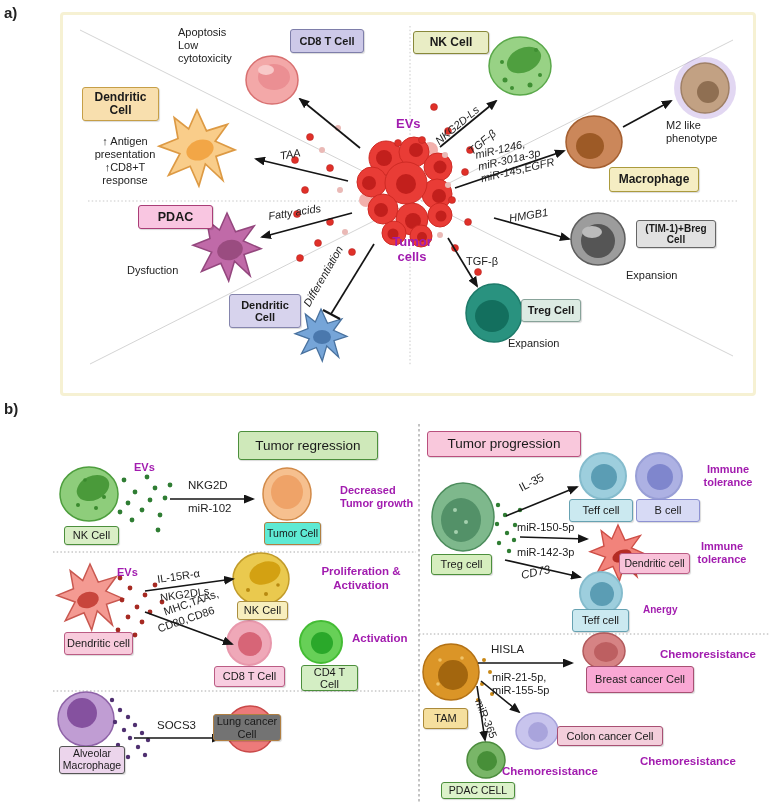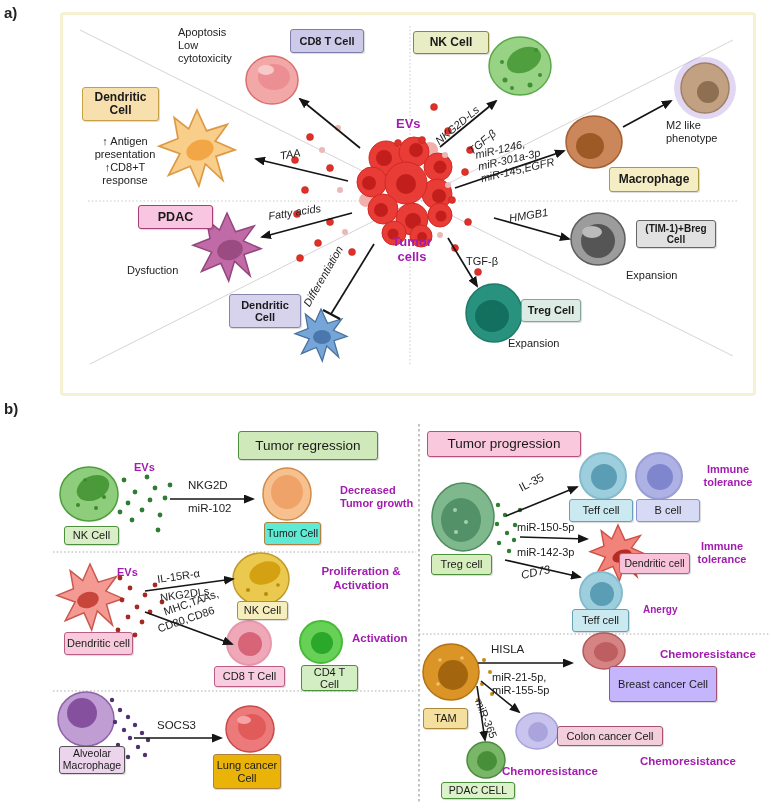--- a/index.html
+++ b/index.html
@@ -409,41 +409,41 @@
   <div class="box b" style="left:214px;top:666px;width:71px;height:21px;background:#f8cde0;border-color:#bb5c84">CD8 T Cell</div>
   <div class="box b" style="left:301px;top:665px;width:57px;height:26px;background:#d4eec4;border-color:#4c8f3c">CD4 T
 Cell</div>
   <div class="lbl bold ctr" style="left:318px;top:565px;width:86px;font-size:11.5px">Proliferation &amp;
 Activation</div>
   <div class="lbl bold" style="left:352px;top:632px;font-size:11.5px">Activation</div>
 
   <div class="box b" style="left:59px;top:746px;width:66px;height:28px;background:#ecd5ec;border-color:#555;font-size:10.5px">Alveolar
 Macrophage</div>
   <div class="lbl" style="left:157px;top:719px;font-size:11.5px">SOCS3</div>
-  <div class="box b" style="left:213px;top:754px;width:68px;height:35px;background:#eab308;border-color:#b07f42">Lung cancer
+  <div class="box b" style="left:213px;top:714px;width:68px;height:27px;background:#737373;border-color:#b07f42">Lung cancer
 Cell</div>
 
   <div class="box b" style="left:431px;top:554px;width:61px;height:21px;background:#d6eebe;border-color:#4c8f3c">Treg cell</div>
   <div class="lbl" style="left:520px;top:482px;transform:rotate(-27deg);transform-origin:left center;font-size:11.5px">IL-35</div>
   <div class="lbl" style="left:517px;top:521px">miR-150-5p</div>
   <div class="lbl" style="left:517px;top:546px">miR-142-3p</div>
   <div class="lbl it" style="left:521px;top:566px;transform:rotate(-12deg);font-size:11.5px">CD73</div>
   <div class="box b" style="left:569px;top:499px;width:64px;height:23px;background:#cbe9f0;border-color:#67a2b2">Teff cell</div>
   <div class="box b" style="left:636px;top:499px;width:64px;height:23px;background:#d7daf5;border-color:#8d92d2">B cell</div>
   <div class="lbl bold ctr" style="left:696px;top:463px;width:64px">Immune
 tolerance</div>
   <div class="box b" style="left:619px;top:553px;width:71px;height:21px;background:#f8c2d9;border-color:#bb5c84;font-size:10.5px">Dendritic cell</div>
   <div class="lbl bold ctr" style="left:690px;top:540px;width:64px">Immune
 tolerance</div>
   <div class="box b" style="left:572px;top:609px;width:57px;height:23px;background:#cbe9f0;border-color:#67a2b2">Teff cell</div>
   <div class="lbl bold" style="left:643px;top:604px;font-size:10px">Anergy</div>
 
   <div class="box b" style="left:423px;top:708px;width:45px;height:21px;background:#f5df9e;border-color:#ab8a3a">TAM</div>
   <div class="lbl" style="left:491px;top:643px;font-size:11.5px">HISLA</div>
-  <div class="box b" style="left:609px;top:666px;width:108px;height:36px;background:#c4b5fd;border-color:#a85073">Breast cancer Cell</div>
+  <div class="box b" style="left:586px;top:666px;width:108px;height:27px;background:#f9a8d4;border-color:#a85073">Breast cancer Cell</div>
   <div class="lbl bold" style="left:660px;top:648px;font-size:11.5px">Chemoresistance</div>
   <div class="lbl" style="left:492px;top:671px">miR-21-5p,
 miR-155-5p</div>
   <div class="lbl" style="left:484px;top:697px;transform:rotate(68deg);transform-origin:left top">miR-365</div>
   <div class="box b" style="left:557px;top:726px;width:106px;height:20px;background:#f3cedb;border-color:#a85073">Colon cancer Cell</div>
   <div class="lbl bold" style="left:640px;top:755px;font-size:11.5px">Chemoresistance</div>
   <div class="lbl bold" style="left:502px;top:765px;font-size:11.5px">Chemoresistance</div>
   <div class="box b" style="left:441px;top:782px;width:74px;height:17px;background:#dcf2ca;border-color:#4c8f3c;font-size:10.5px">PDAC CELL</div>
 
 </div>

